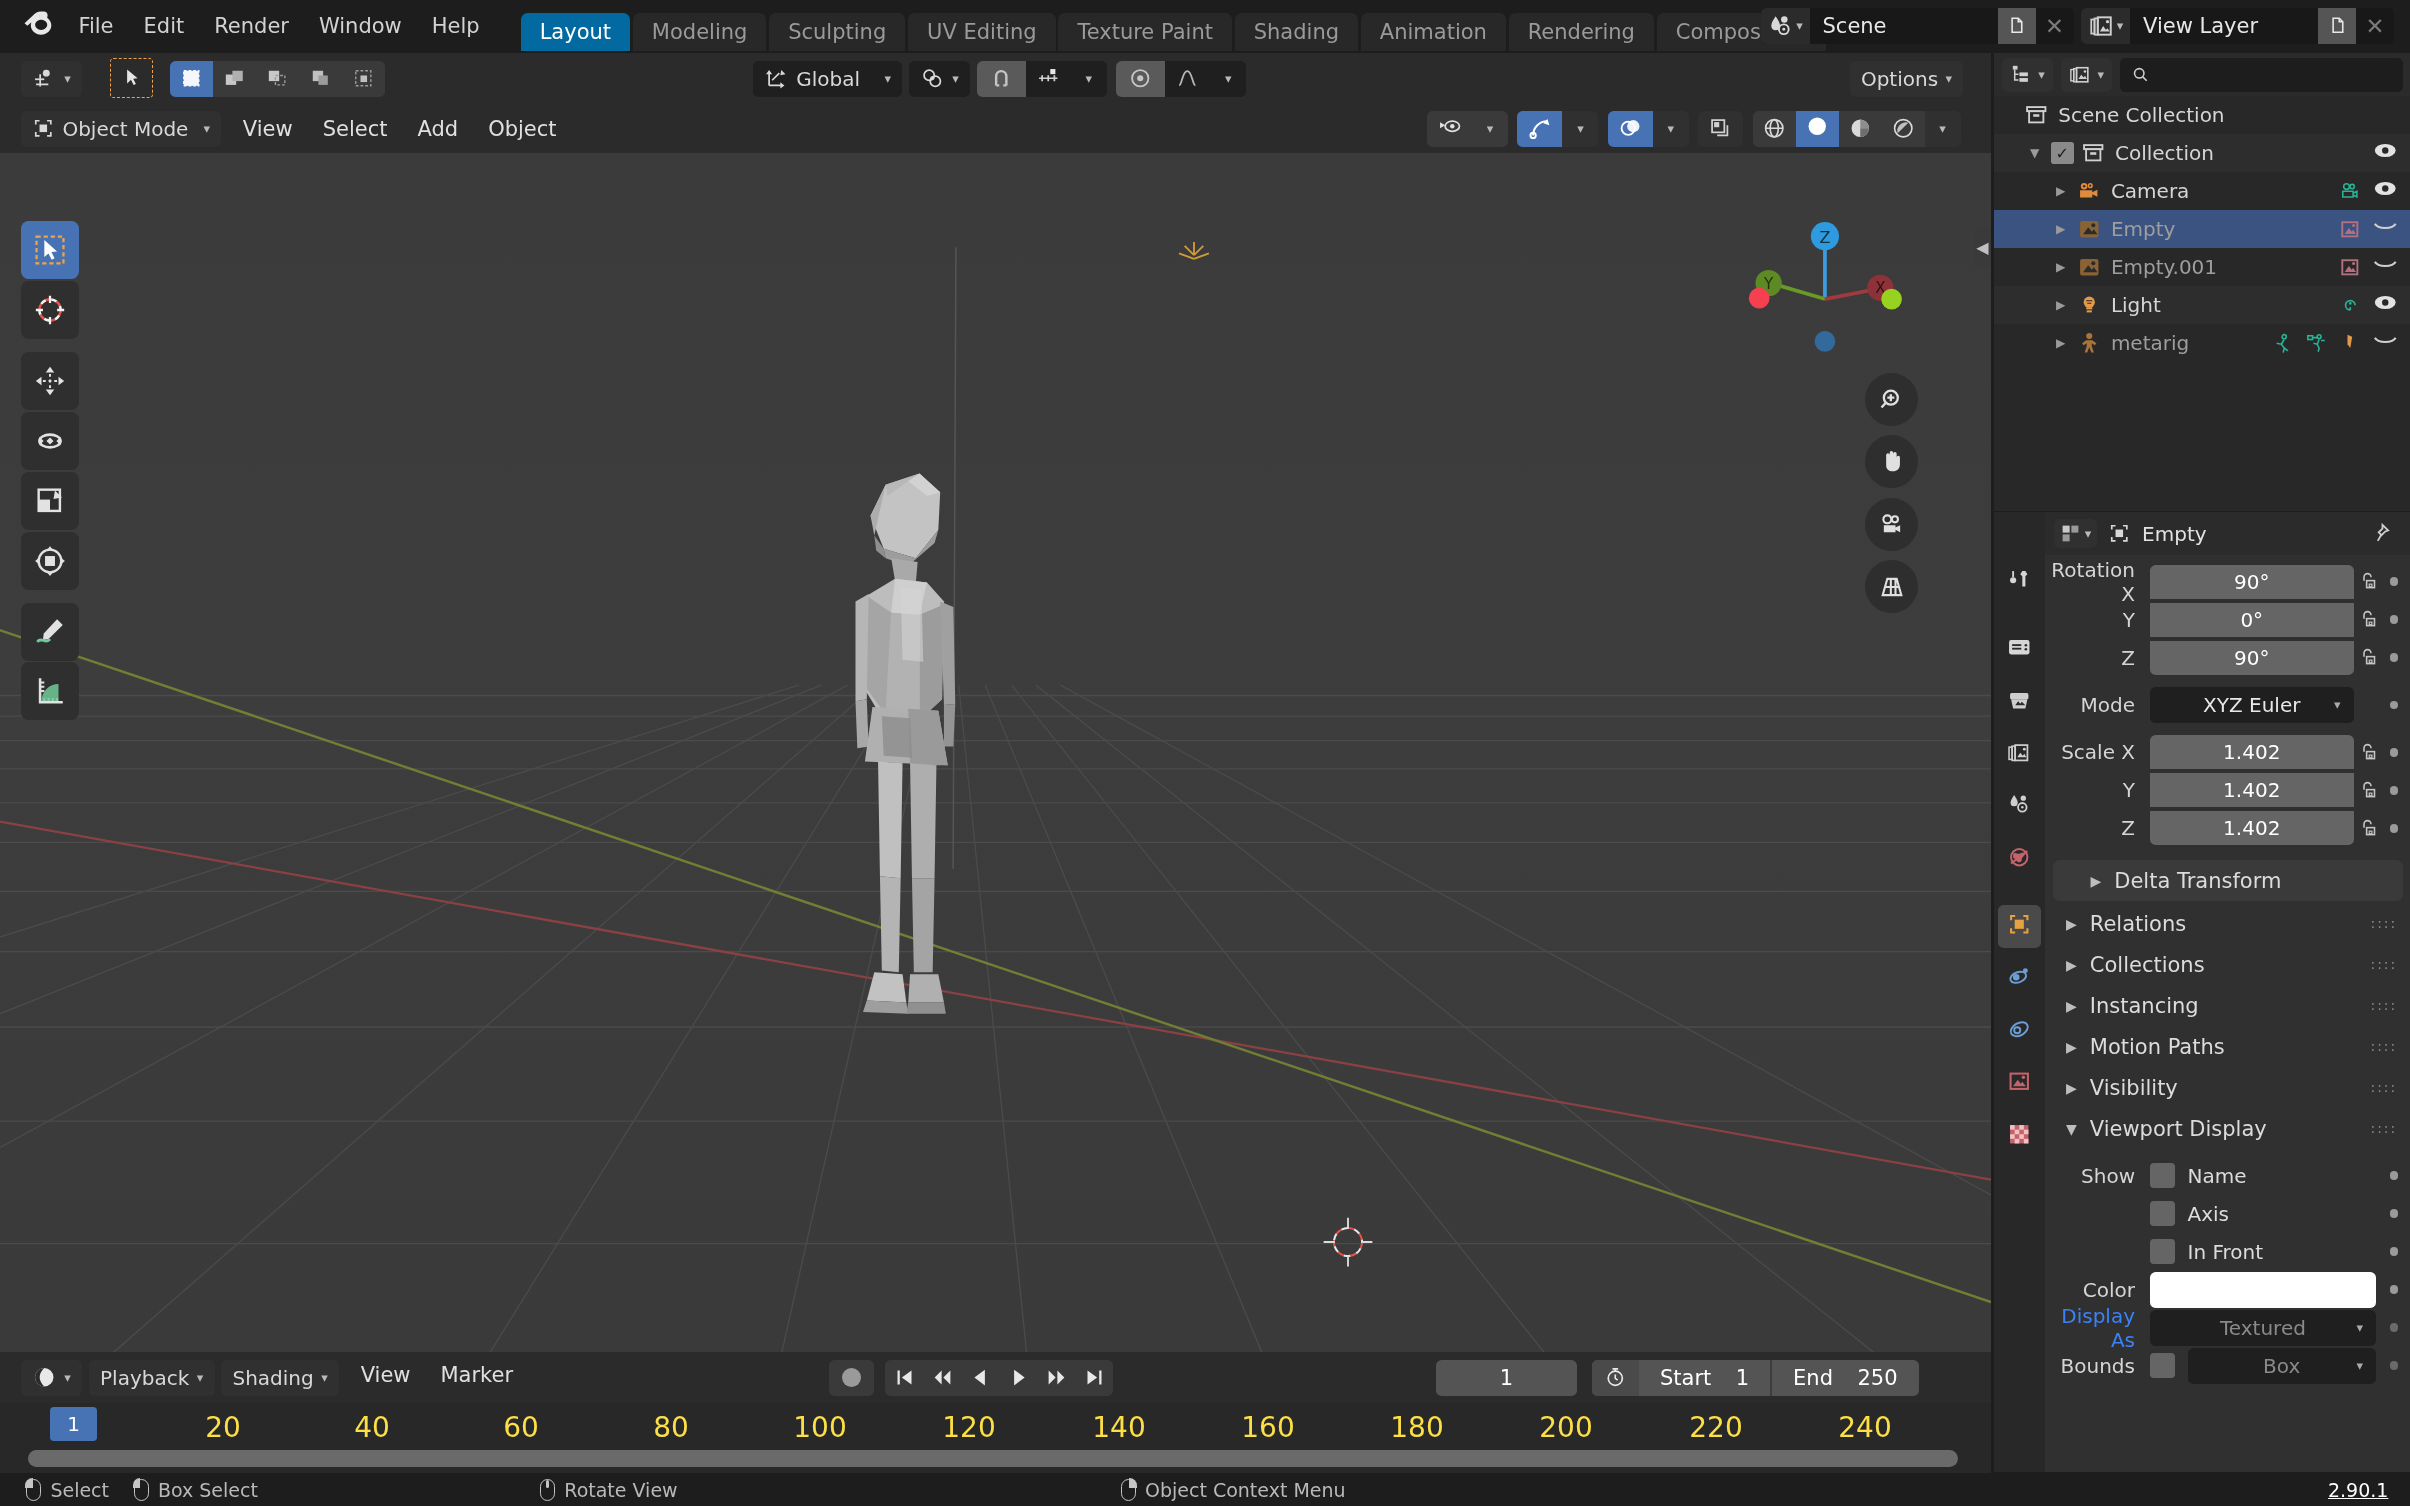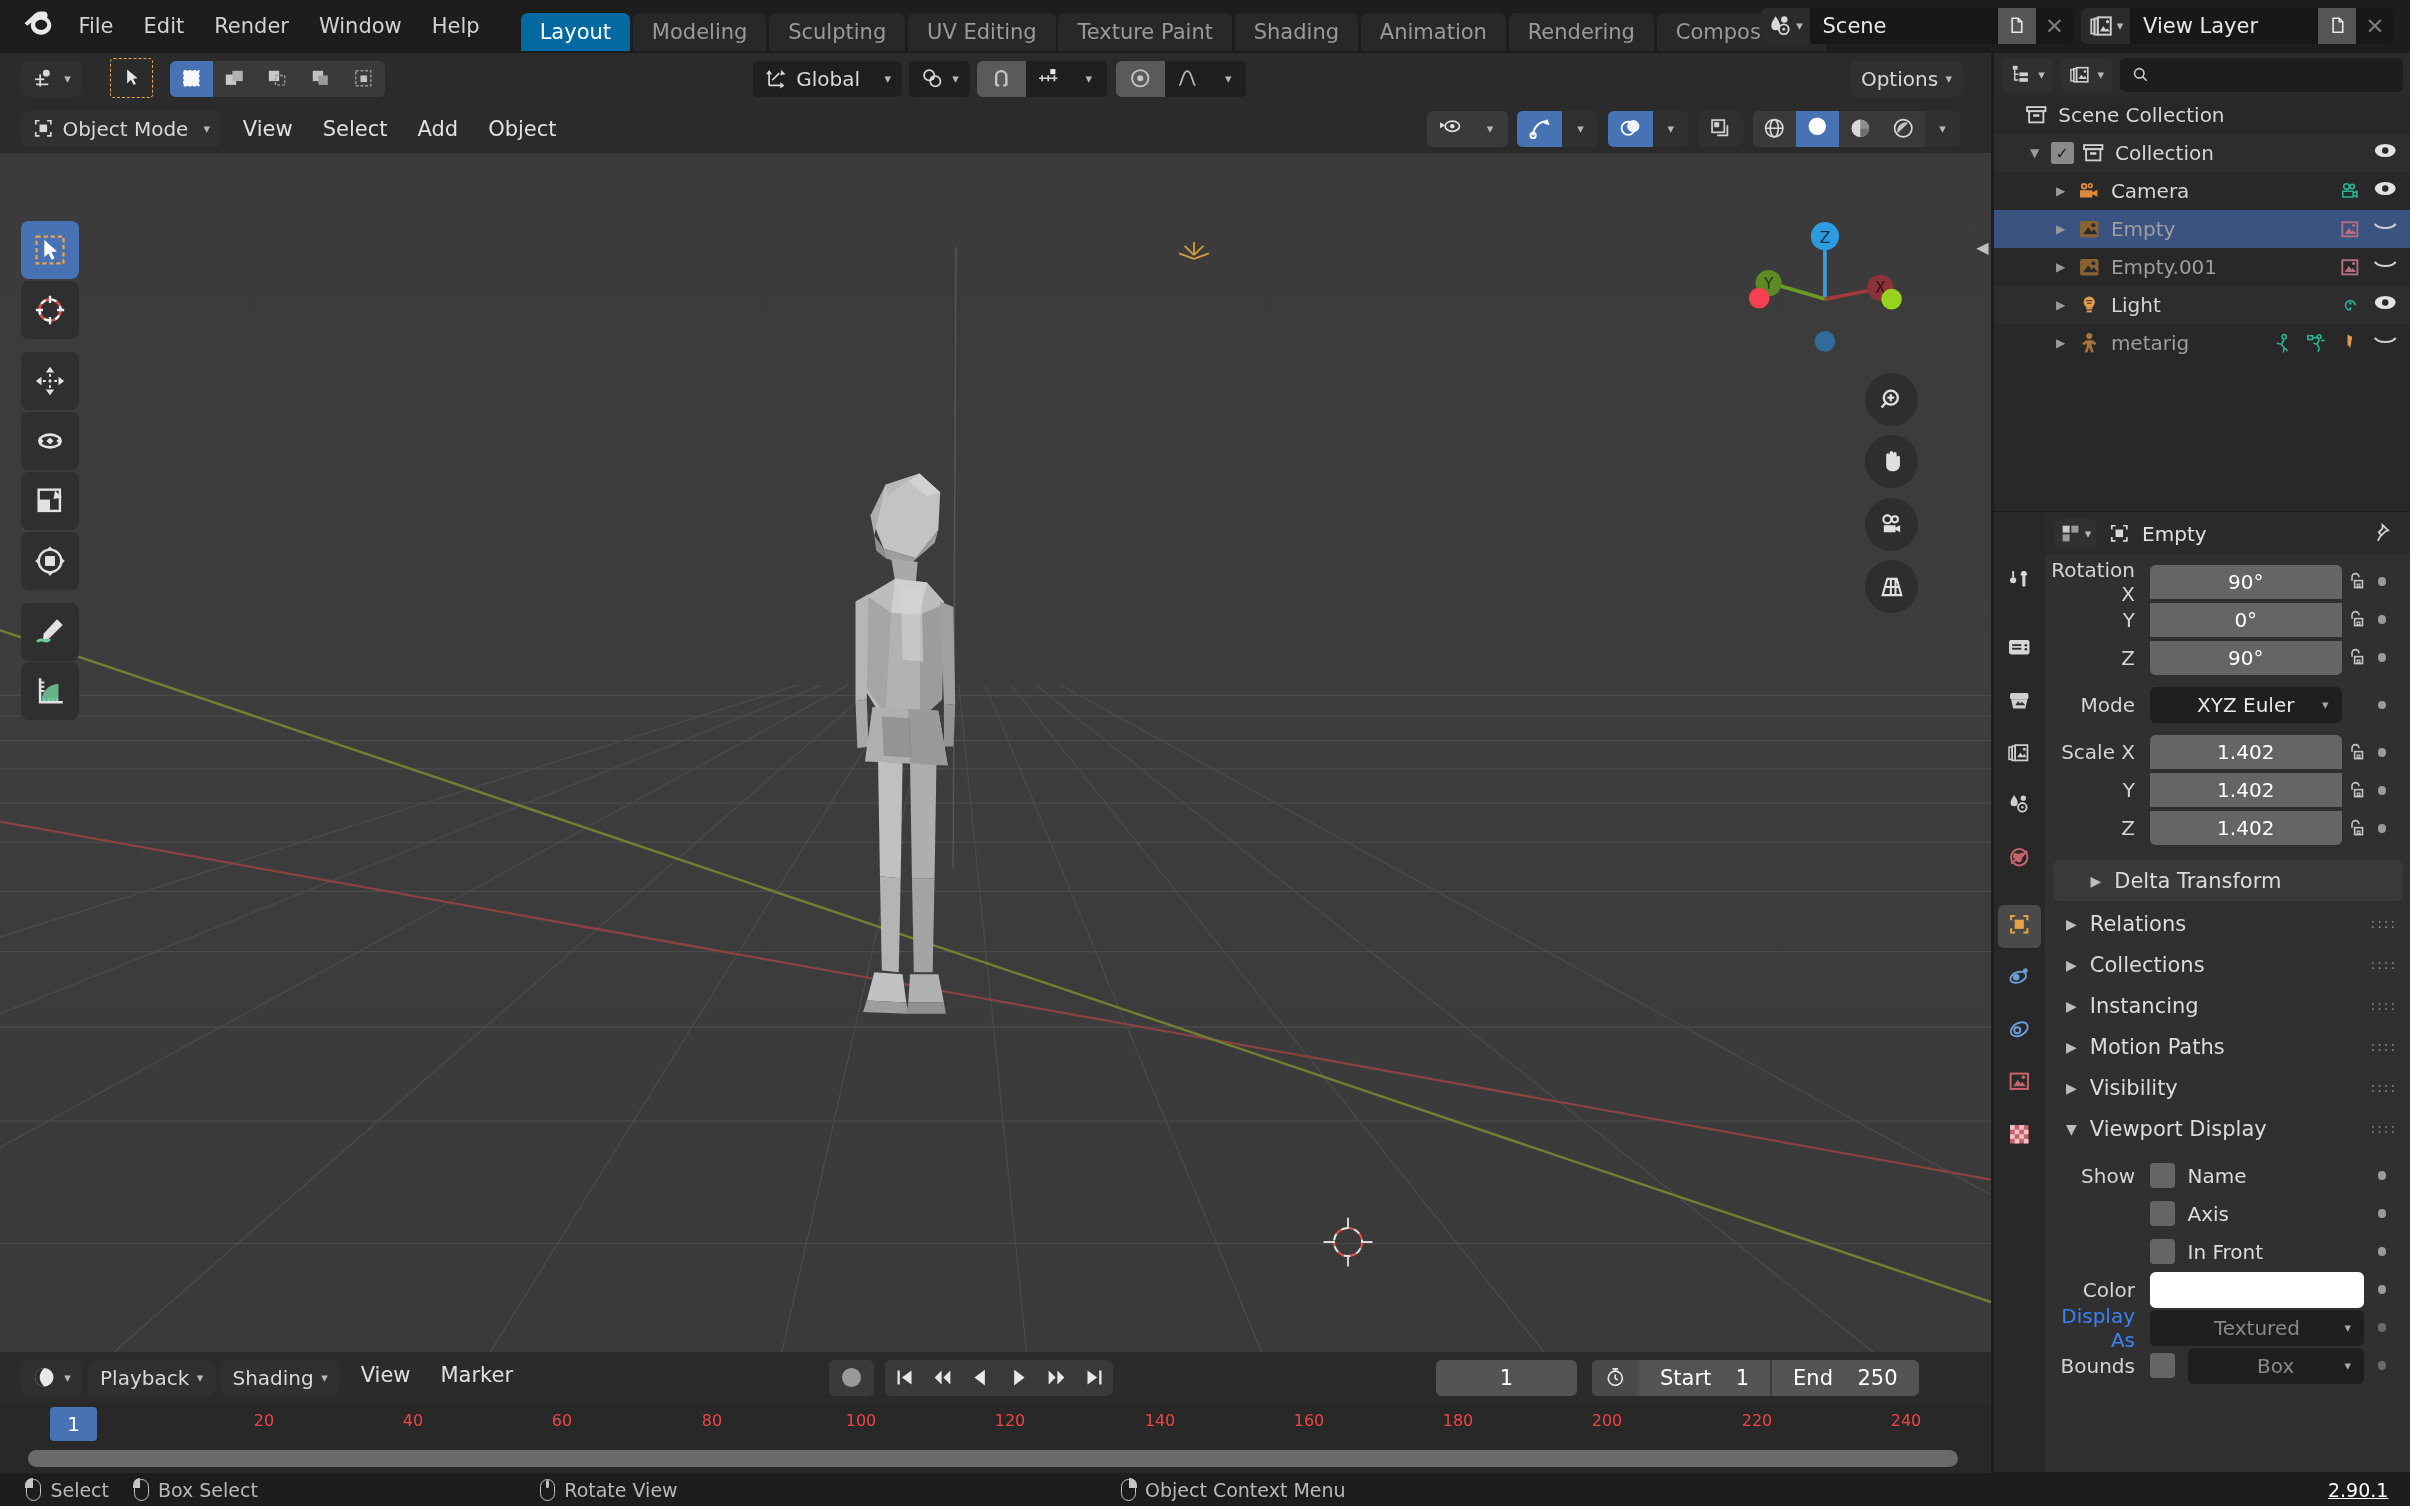--- a/index.html
+++ b/index.html
@@ -67,21 +67,21 @@
   #tl-playback { position:absolute; left:829px; display:flex; align-items:center; }
   .pbtn { width:38px; height:36px; background:#3a3a3a; display:flex; align-items:center; justify-content:center; }
   #tl-frames { position:absolute; left:1436px; display:flex; align-items:center; }
   .framefield { width:141px; height:36px; background:#545454; border-radius:5.6px; display:flex;
                 align-items:center; justify-content:center; font-size:21px; color:#fff; }
   .serange { display:flex; align-items:center; height:36px; background:#545454; border-radius:5.6px; overflow:hidden; margin-left:15px;}
   .serange .lbl { padding-left:21px; font-size:21px; color:#fff;}
   .serange .val { padding:0 21px 0 24.5px; font-size:21px; color:#fff;}
   .serange .sep { width:1.9px; height:36px; background:#3d3d3d;}
   #tl-ruler { position:absolute; top:51px; left:0; width:100%; height:45px; background:#282828; }
-  .tick { position:absolute; top:7.5px; font-size:16px; color:#ef4444; transform:translateX(-50%);margin-left:41px; }
+  .tick { position:absolute; top:7.5px; font-size:28px; color:#fde047; transform:translateX(-50%); }
   #playhead { position:absolute; top:3.8px; width:47px; height:34px; background:#4772b3; border-radius:3.8px;
               display:flex; align-items:center; justify-content:center; color:#fff; font-size:20px;}
   #tl-scroll { position:absolute; top:98px; left:28px; width:1930px; height:17px; background:#6a6a6a; border-radius:8.5px;}
 
   
   #outliner { position:absolute; left:1994px; top:53px; width:416px; height:458px; background:#282828;}
   #ol-header { height:43px; display:flex; align-items:center; padding:0 7.5px; background:#2b2b2b; gap:7.5px;}
   .olhbtn { height:34px; display:flex; align-items:center; gap:5.6px; padding:0 8.5px; background:#303030; border-radius:5.6px;}
   #ol-search { flex:1; height:34px; background:#1d1d1d; border-radius:5.6px; display:flex; align-items:center; padding:0 11.3px; gap:7.5px; }
   #ol-search input { background:transparent; border:none; outline:none; color:#ddd; font-size:18px; width:100%;
@@ -93,21 +93,21 @@
   .ol-name.dim { color:#9e9e9e; }
   .ol-right { position:absolute; right:13px; display:flex; align-items:center; gap:11.3px; }
 
   
   #properties { position:absolute; left:1994px; top:512px; width:416px; height:960px; background:#303030; display:flex;}
   #prop-tabs { width:51px; background:#282828; padding-top:49px; display:flex; flex-direction:column; align-items:center; }
   .ptab { width:43px; height:43px; border-radius:5.6px; margin-bottom:9.4px; display:flex; align-items:center; justify-content:center;}
   .ptab.active { background:#4a4a4a; }
   #prop-body { flex:1; position:relative; }
   #prop-head { height:43px; display:flex; align-items:center; gap:11.3px; padding:0 9.4px; background:#2b2b2b;}
-  .prop-row { display:flex; align-items:center; height:38px; padding-right:16px; }
+  .prop-row { display:flex; align-items:center; height:38px; padding-right:4px; }
   .prop-label { width:105px; text-align:right; padding-right:15px; font-size:20px; color:#d5d5d5; flex:none;}
   .prop-label.dim { color:#3b82f6; }
   .valfield { flex:1; height:34px; background:#656565; display:flex; align-items:center; justify-content:center;
               font-size:20px; color:#fff; }
   .valfield.first { border-radius:5.6px 5.6px 0 0; }
   .valfield.last { border-radius:0 0 5.6px 5.6px; }
   .dropfield { flex:1; height:36px; background:#1f1f1f; border-radius:5.6px; display:flex; align-items:center;
                justify-content:center; gap:9.4px; font-size:20px; color:#e8e8e8; position:relative;}
   .dropfield.dim { color:#8a8a8a; }
   .dropfield .dc { position:absolute; right:13px; font-size:13px; color:#aaa;}

